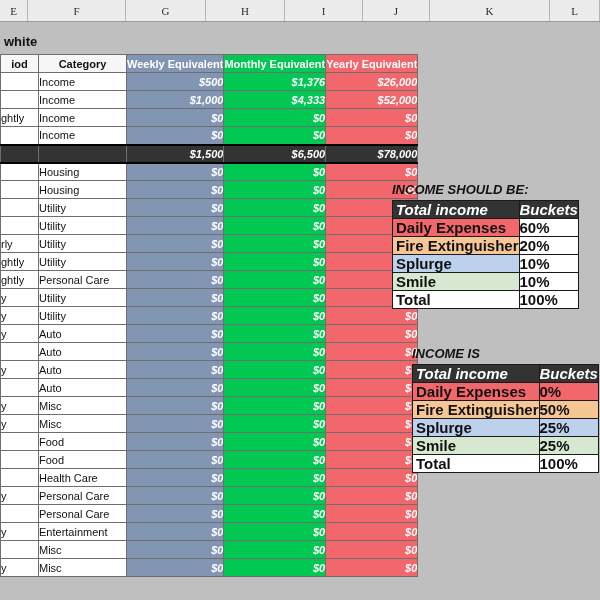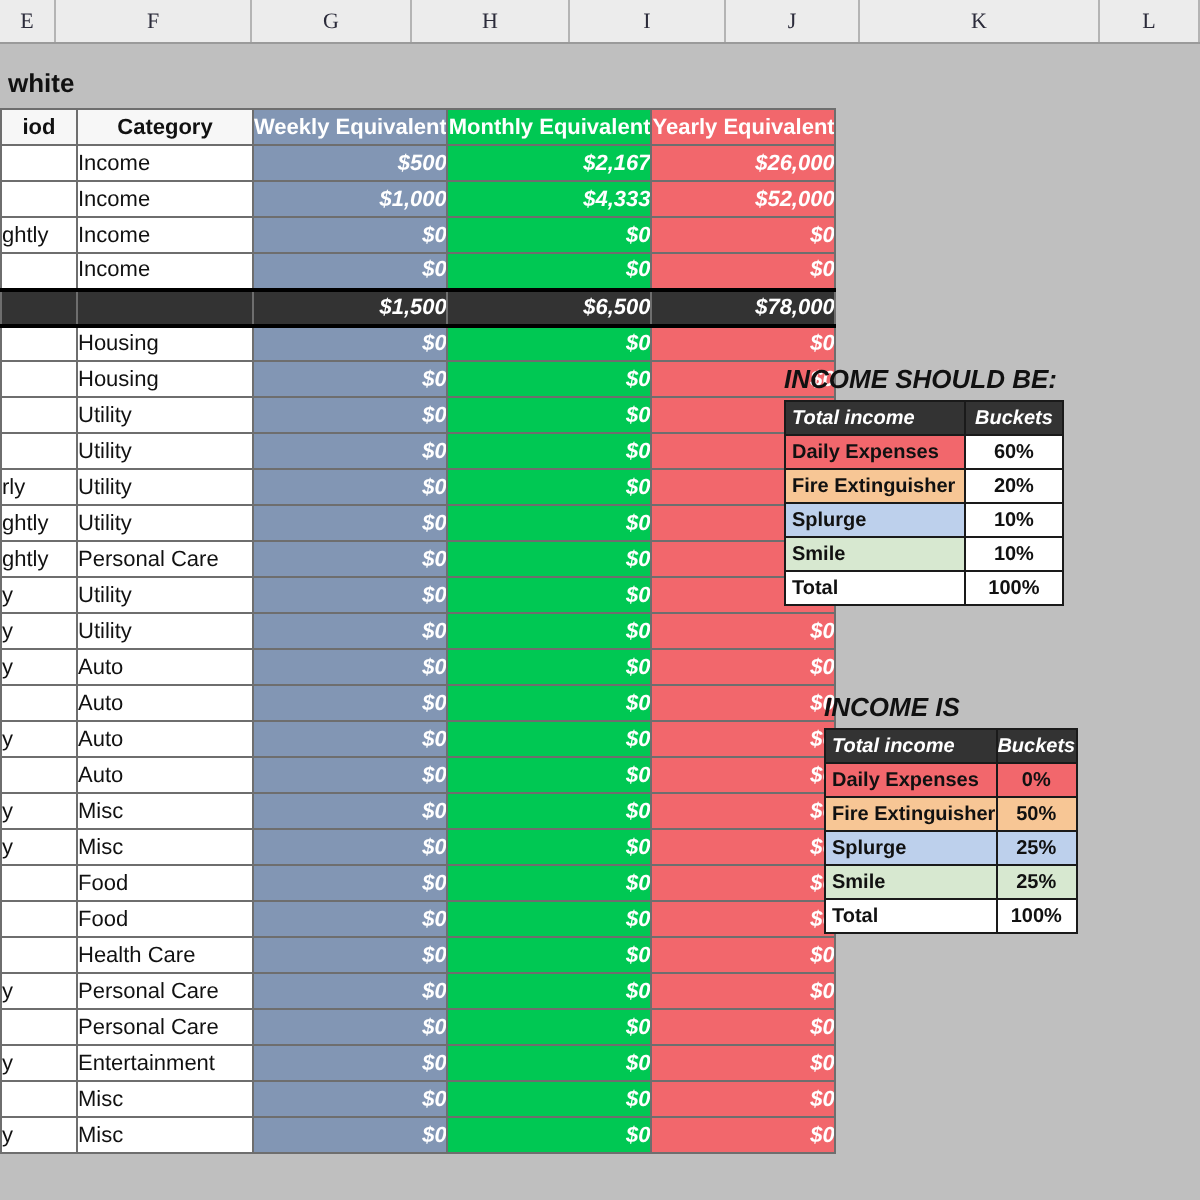--- a/index.html
+++ b/index.html
@@ -96,25 +96,25 @@
   .mini-title{
     font-size:13px;font-weight:bold;font-style:italic;color:#111;
     margin-bottom:2px;height:16px;
   }
   table.mini{
     border-collapse:collapse;table-layout:fixed;
     border:1px solid #1a1a1a;
   }
   table.mini td{
     border:1px solid #1a1a1a;
-    font-size:10px;height:17px;padding:0 0 0 3px;
+    font-size:15px;height:17px;padding:0 0 0 3px;
     box-sizing:border-box;white-space:nowrap;overflow:hidden;
   }
   .mini .m-label{width:105px;}
-  .mini .m-val{width:82px;text-align:center;padding:0;}
+  .mini .m-val{width:82px;text-align:left;padding:0;}
   .m-head{background:#333333;color:#ffffff;font-weight:bold;font-style:italic;}
   .m-head.m-val{text-align:center;}
   .m-daily{background:#f2676c;color:#111;font-weight:bold;}
   .m-fire{background:#f7c695;color:#111;font-weight:bold;}
   .m-splurge{background:#bdd0ec;color:#111;font-weight:bold;}
   .m-smile{background:#d7e8d0;color:#111;font-weight:bold;}
   .m-total{background:#ffffff;color:#111;font-weight:bold;}
   .m-plain{background:#ffffff;color:#111;}
   .m-bold{font-weight:bold;}
 </style>
@@ -155,21 +155,21 @@
           <th class="hdrcell hdr-wk">Weekly Equivalent</th>
           <th class="hdrcell hdr-mo">Monthly Equivalent</th>
           <th class="hdrcell hdr-yr">Yearly Equivalent</th>
         </tr>
       </thead>
       <tbody id="budget-body">
           <tr>
             <td class="cell-per"></td>
             <td class="cell-txt">Income</td>
             <td class="v v-wk">$500</td>
-            <td class="v v-mo">$2,167</td>
+            <td class="v v-mo">$1,376</td>
             <td class="v v-yr">$26,000</td>
           </tr>
           <tr>
             <td class="cell-per"></td>
             <td class="cell-txt">Income</td>
             <td class="v v-wk">$1,000</td>
             <td class="v v-mo">$4,333</td>
             <td class="v v-yr">$52,000</td>
           </tr>
           <tr>

